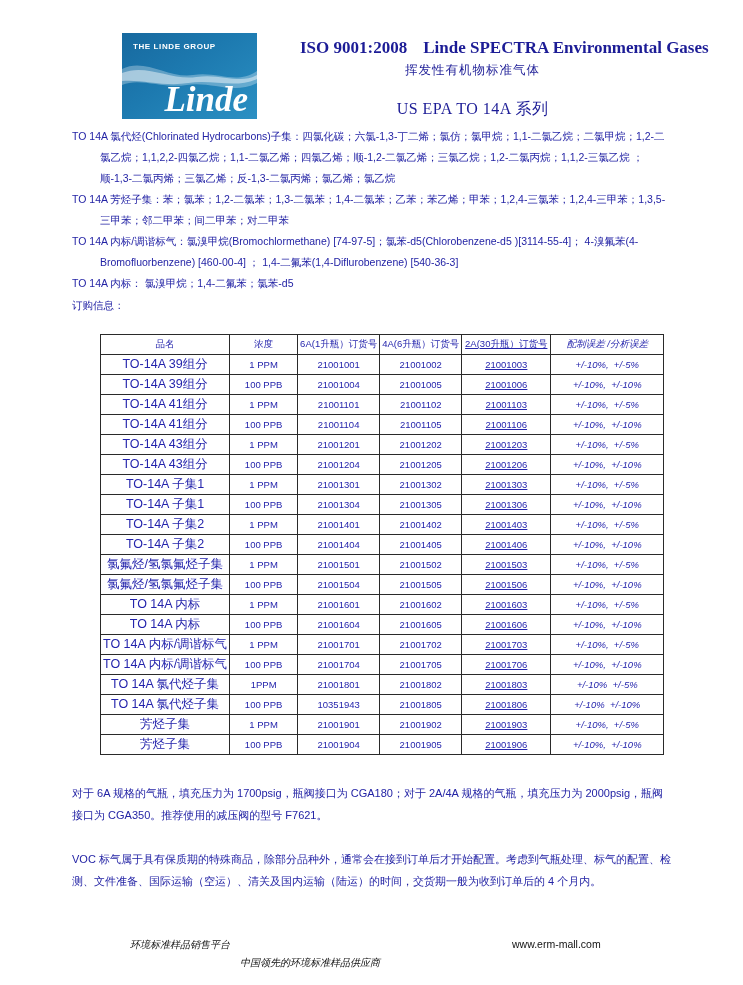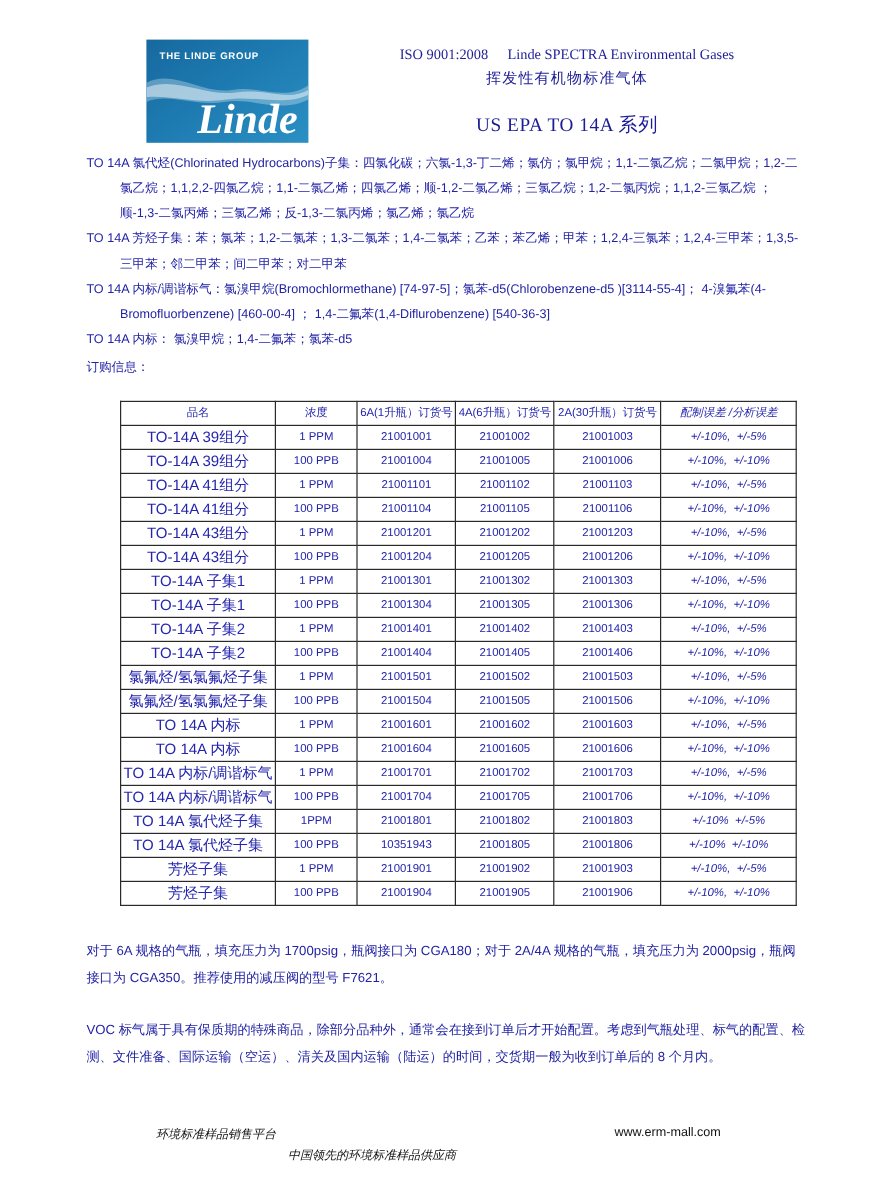--- a/index.html
+++ b/index.html
@@ -21,21 +21,21 @@
   }
   .logo-brand {
     position:absolute; right:9px; bottom:2px; color:#ffffff;
     font-family:"Liberation Serif", serif; font-style:italic; font-weight:bold;
     font-size:35px; line-height:1;margin-top:48px;
   }
   .header-text {
     position:absolute; left:300px; top:38px; width:345px; text-align:center;
     font-family:"Liberation Serif", serif; color:#1c1c96;
   }
-  .header-line1 { font-size:12px; white-space:nowrap; }
+  .header-line1 { font-size:17px; white-space:nowrap;font-weight:bold; }
   .header-line1 .iso { margin-right:16px; }
   .header-line2 { font-size:12.5px; margin-top:4px; letter-spacing:1px; }
   .doc-title { margin-top:20px; font-size:16px; letter-spacing:.5px; }
 
   
   .compound-list {
     position:absolute; left:72px; top:126px; width:600px;
     font-size:10.5px; line-height:21px; color:#2323a5;
   }
   .compound-line { padding-left:28px; text-indent:-28px; }
@@ -47,21 +47,21 @@
   
   .order-table-wrap { position:absolute; left:100px; top:334px; }
   table.order-table { border-collapse:collapse; table-layout:fixed; }
   table.order-table th, table.order-table td {
     border:1px solid #2a2a2a; text-align:center; vertical-align:middle;
     height:19px; padding:0 2px; font-size:9.5px; color:#2424ac;
     font-weight:normal; white-space:pre; overflow:hidden;
   }
   table.order-table td.name-cell { font-size:12.5px; }
   .col0 { width:120px; } .col1 { width:63px; } .col2 { width:77px; }
-  .col3 { width:74px;margin-left:28px; } .col4 { width:84px; } .col5 { width:108px;font-style:italic; }
+  .col3 { width:74px;margin-left:28px; } .col4 { width:84px;text-decoration:underline; } .col5 { width:108px;font-style:italic; }
 
   
   .notes { position:absolute; left:72px; top:782px; width:602px;
     font-size:11px; line-height:22px; color:#2323a5; }
   .note-para { margin:0 0 22px 0; }
 
   
   .footer { position:absolute; left:0; top:938px; width:743px; color:#111; }
   .footer-left {
     position:absolute; left:130px; top:0; font-size:10px;
@@ -279,21 +279,21 @@
             <td class="col3">21001905</td>
             <td class="col4">21001906</td>
             <td class="col5">+/-10%,  +/-10%</td>
           </tr>
         </tbody>
     </table>
   </div>
 
   <div class="notes">
       <div class="note-para">对于 6A 规格的气瓶，填充压力为 1700psig，瓶阀接口为 CGA180；对于 2A/4A 规格的气瓶，填充压力为 2000psig，瓶阀接口为 CGA350。推荐使用的减压阀的型号 F7621。</div>
-      <div class="note-para">VOC 标气属于具有保质期的特殊商品，除部分品种外，通常会在接到订单后才开始配置。考虑到气瓶处理、标气的配置、检测、文件准备、国际运输（空运）、清关及国内运输（陆运）的时间，交货期一般为收到订单后的 8 个月内。</div>
+      <div class="note-para">VOC 标气属于具有保质期的特殊商品，除部分品种外，通常会在接到订单后才开始配置。考虑到气瓶处理、标气的配置、检测、文件准备、国际运输（空运）、清关及国内运输（陆运）的时间，交货期一般为收到订单后的 4 个月内。</div>
     </div>
 
   <div class="footer">
     <span class="footer-left">环境标准样品销售平台</span>
     <a class="footer-right" href="#">www.erm-mall.com</a>
     <div class="footer-center">中国领先的环境标准样品供应商</div>
   </div>
 
 </div>
 

